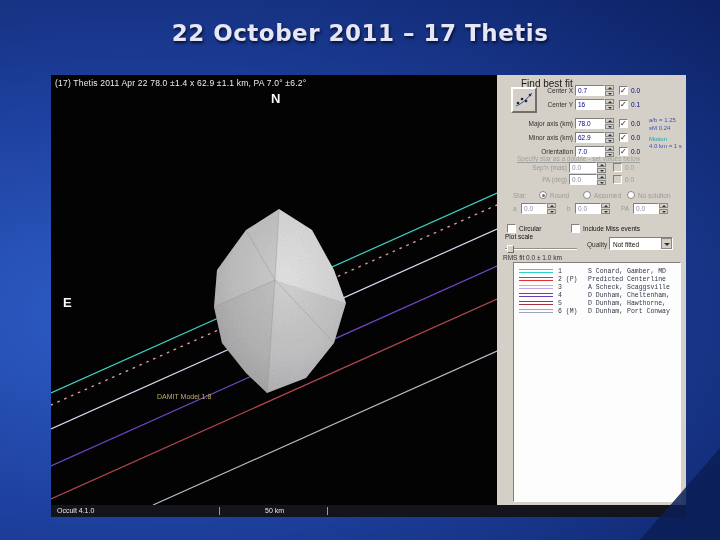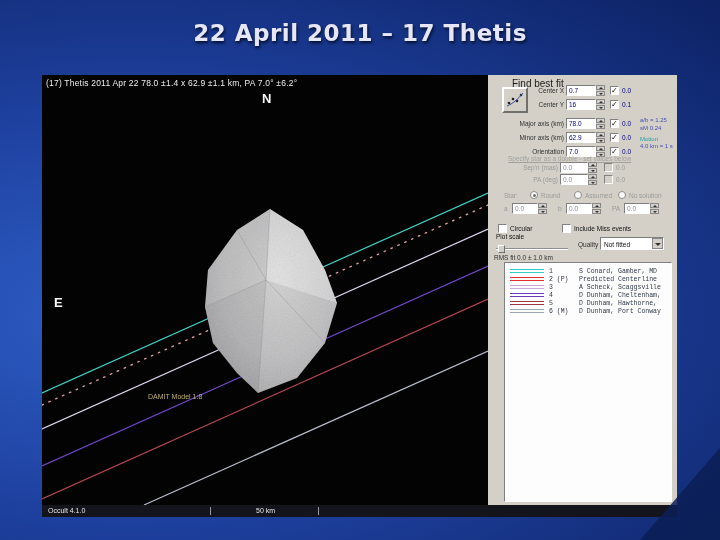--- a/index.html
+++ b/index.html
@@ -4,21 +4,21 @@
 <style>
   html,body{margin:0;padding:0;background:#333;}
   .slide{position:relative;width:720px;height:540px;overflow:hidden;
     background:radial-gradient(ellipse at 18% 58%, #2e5ec6 0%, #1e41a0 45%, #0d2264 100%);
     font-family:"Liberation Sans", sans-serif;}
   .slide-title{position:absolute;top:20px;left:0;right:0;text-align:center;
     font-family:"DejaVu Sans", sans-serif;font-size:23px;font-weight:bold;letter-spacing:.5px;
     color:#e6e6f6;text-shadow:1px 2px 3px #04102e;white-space:nowrap;}
   .wedge{position:absolute;right:0;bottom:0;width:80px;height:92px;
     background:#0a1d55;opacity:.85;clip-path:polygon(100% 0,100% 100%,0 100%);}
-  .app{position:absolute;left:42px;top:75px;width:525px;height:442px;}
+  .app{position:absolute;left:51px;top:75px;width:525px;height:442px;}
   
   .plot{position:absolute;left:0;top:0;width:446px;height:430px;background:#030303;overflow:hidden;}
   .plot svg{position:absolute;left:0;top:0;}
   .hdr{position:absolute;left:4px;color:#eeeef2;font-size:8.5px;white-space:nowrap;letter-spacing:.2px;}
   .hdr1{top:3px;} .hdr2{top:13px;}
   .north{position:absolute;left:220px;top:16px;color:#fafafa;font-size:13px;font-weight:bold;}
   .east{position:absolute;left:12px;top:220px;color:#fafafa;font-size:13px;font-weight:bold;}
   .model-lbl{position:absolute;left:106px;top:318px;color:#bfae6a;font-size:7px;white-space:nowrap;}
   .statusbar{position:absolute;left:0;top:430px;width:635px;height:12px;background:#14141c;
     color:#e8e8e8;font-size:7px;}
@@ -84,21 +84,21 @@
     border-top:1px solid #808080;border-left:1px solid #808080;border-bottom:1px solid #fff;border-right:1px solid #fff;}
   .lrow{position:absolute;left:0;width:166px;height:8px;font-family:"Liberation Mono", monospace;font-size:6.5px;color:#303848;}
   .lswatch{position:absolute;left:5px;top:1px;width:34px;height:4px;border-top:1px solid #000;border-bottom:1px solid #000;}
   .lnum{position:absolute;left:44px;top:0;white-space:nowrap;}
   .lname{position:absolute;left:74px;top:0;white-space:nowrap;}
 </style>
 </head>
 <body>
 
 <div class="slide">
-  <div class="slide-title">22 April 2011 – 17 Thetis</div>
+  <div class="slide-title">22 October 2011 – 17 Thetis</div>
 
   <div class="app">
 
     <div class="plot">
       <svg width="446" height="430" viewBox="0 0 446 430" xmlns="http://www.w3.org/2000/svg">
         <defs>
           <radialGradient id="astg" cx="55%" cy="38%" r="78%">
             <stop offset="0%" stop-color="#dedede"></stop>
             <stop offset="55%" stop-color="#c9c9cb"></stop>
             <stop offset="100%" stop-color="#a9a9ab"></stop>

